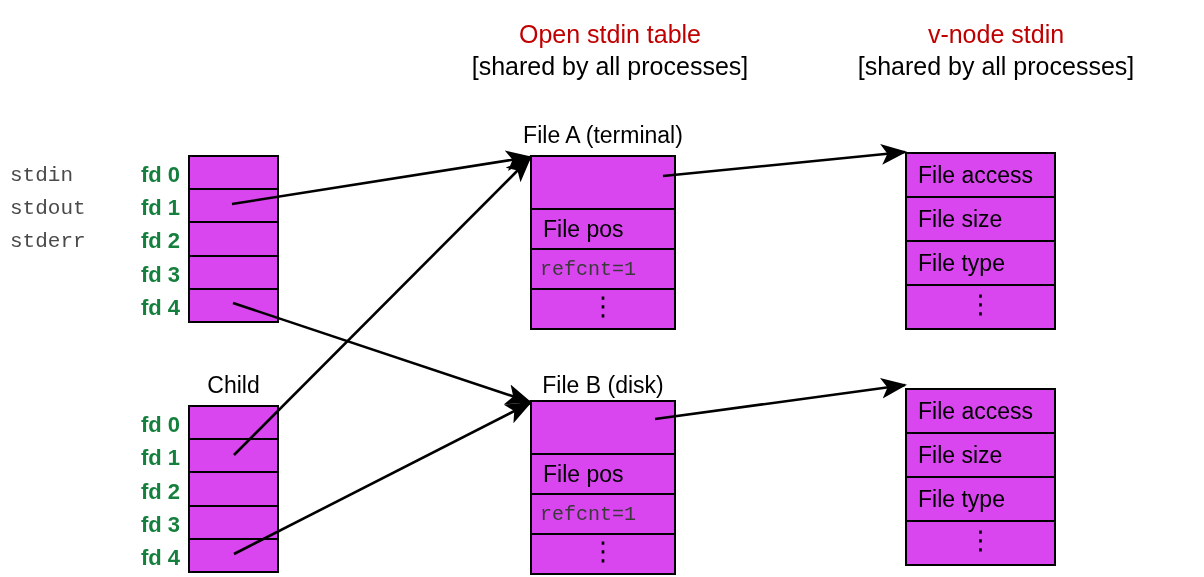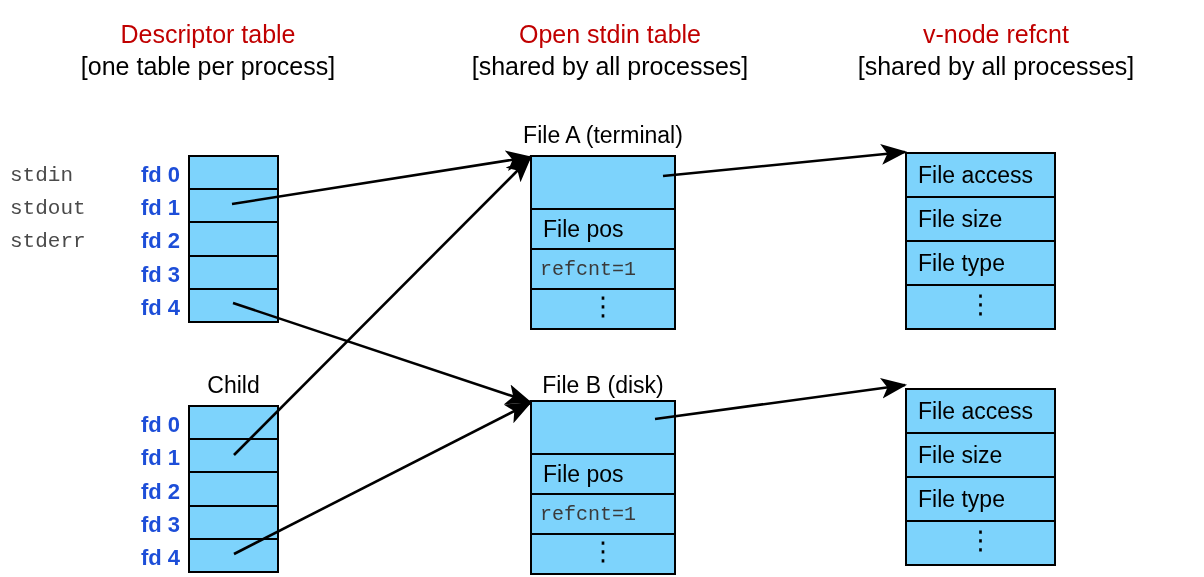--- a/index.html
+++ b/index.html
@@ -39,21 +39,21 @@
     font-size: 25px;
     font-weight: 400;
     white-space: nowrap;
   }
 
   
   .tbl {
     position: absolute;
     box-sizing: border-box;
     border: 2.2px solid #000000;
-    background: #7dd3fc;
+    background: #d946ef;
     display: flex;
     flex-direction: column;
   }
   .tbl .cell {
     box-sizing: border-box;
     flex: 1 1 0;
     border-bottom: 2.2px solid #000000;
     display: flex;
     align-items: center;
     position: relative;
@@ -92,21 +92,21 @@
     color: #000000;
     white-space: nowrap;
     text-align: center;
   }
 
   
   .fd-label {
     position: absolute;
     font-size: 22px;
     font-weight: bold;
-    color: #1d4ed8;
+    color: #15803d;
     text-align: right;
     white-space: nowrap;
     line-height: 1;
   }
   .std-label {
     position: absolute;
     font-family: "Liberation Mono", "DejaVu Sans Mono", monospace;
     font-size: 21px;
     color: #4a4a4a;
     text-align: left;
@@ -121,32 +121,28 @@
     width: 1204px;
     height: 577px;
     pointer-events: none;
   }
 </style>
 </head>
 <body>
 
 <div id="stage">
 
-  <div class="col-head" style="left:18px; top:18px; width:380px;">
-    <div class="title">Descriptor table</div>
-    <div class="subtitle">[one table per process]</div>
-  </div>
 
   <div class="col-head" style="left:420px; top:18px; width:380px;">
     <div class="title">Open stdin table</div>
     <div class="subtitle">[shared by all processes]</div>
   </div>
 
   <div class="col-head" style="left:805px; top:18px; width:382px;">
-    <div class="title">v-node refcnt</div>
+    <div class="title">v-node stdin</div>
     <div class="subtitle">[shared by all processes]</div>
   </div>
 
   <div class="std-label" style="left:10px; top:165px; width:105px;">stdin</div>
   <div class="std-label" style="left:10px; top:198px; width:105px;">stdout</div>
   <div class="std-label" style="left:10px; top:231px; width:105px;">stderr</div>
 
   <div class="fd-label" style="left:118px; top:164px; width:62px;">fd 0</div>
   <div class="fd-label" style="left:118px; top:197px; width:62px;">fd 1</div>
   <div class="fd-label" style="left:118px; top:230px; width:62px;">fd 2</div>

